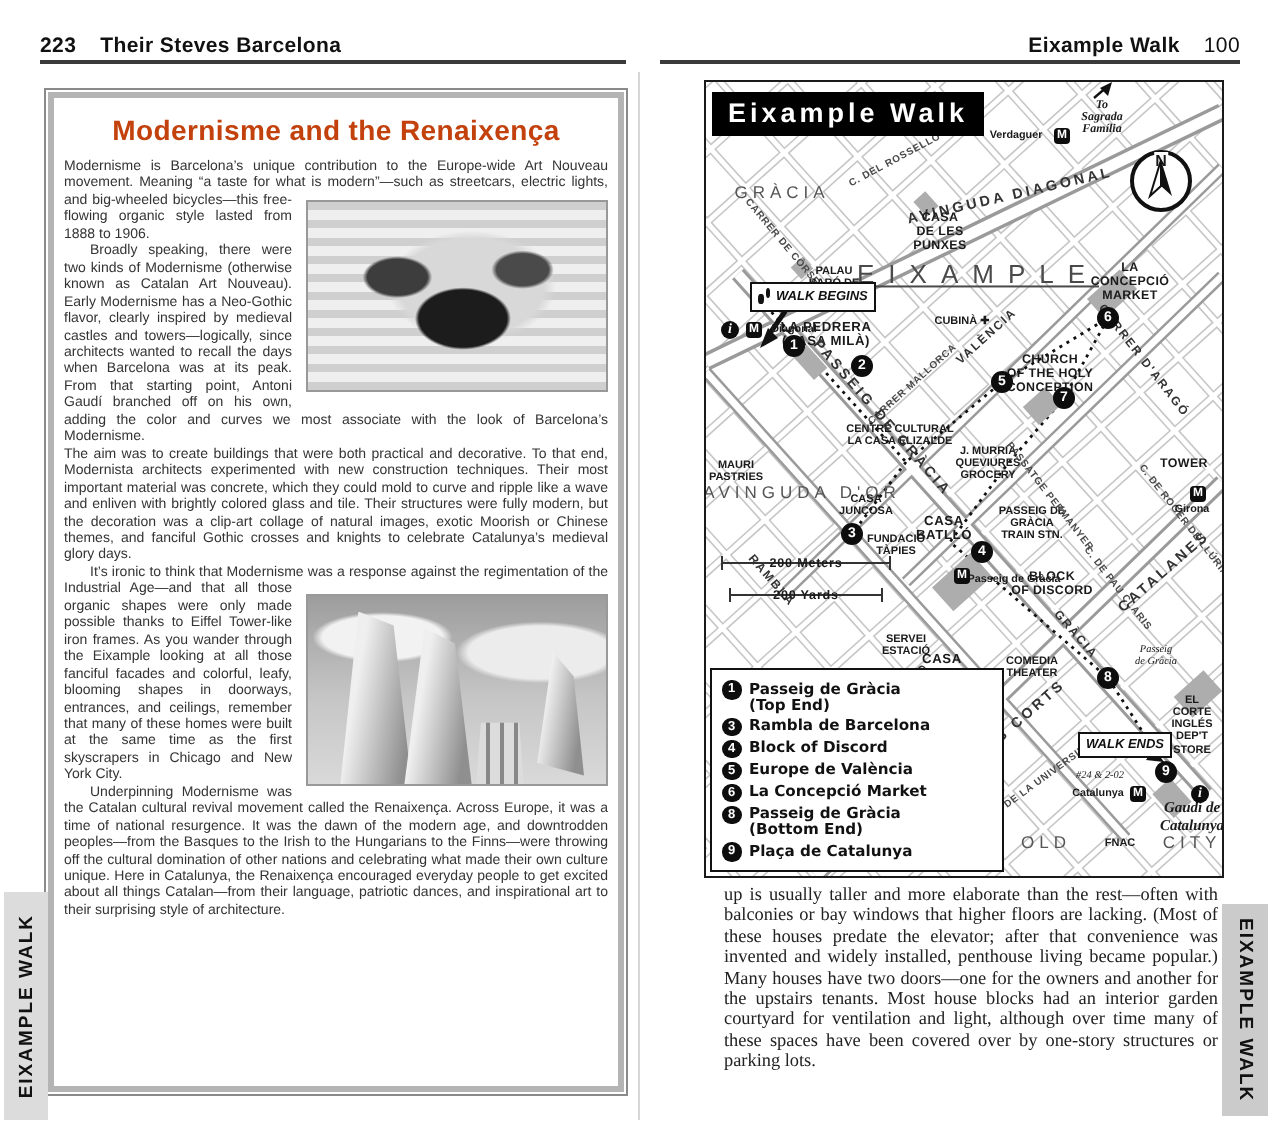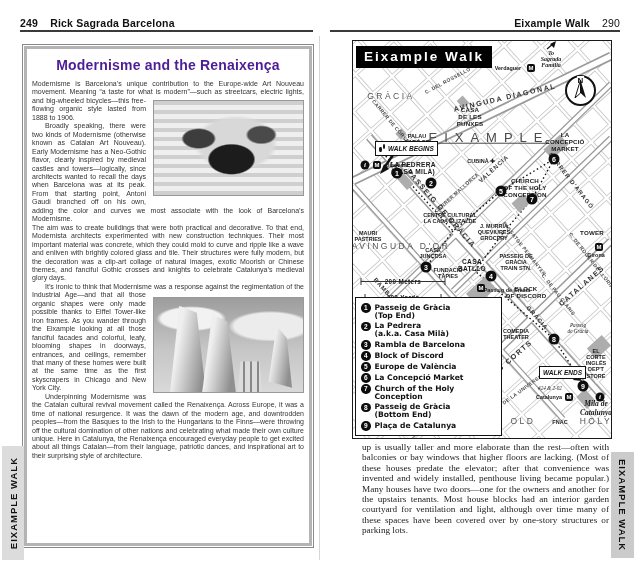--- a/index.html
+++ b/index.html
@@ -13,21 +13,21 @@
   .hdr-right .pnum{margin-left:12px;font-weight:normal;}
   .rule{position:absolute;top:30px;height:1.5px;background:#3a3a3a;}
   .rule-l{left:20px;width:293px;}
   .rule-r{left:330px;width:290px;}
   .gutter{position:absolute;left:319px;top:36px;width:1px;height:524px;background:#d6d6d6;}
   
   .sidebox{position:absolute;left:22px;top:44px;width:290px;height:502px;background:#fff;
            border:1px solid #8a8a8a;box-shadow:inset 0 0 0 1px #ffffff, inset 0 0 0 4px #b4b4b4;}
   .sidebox-inner{position:absolute;left:9px;right:9px;top:8px;bottom:6px;overflow:hidden;}
   .sb-title{text-align:center;font:bold 14px/16px "Liberation Sans",sans-serif;letter-spacing:0.2px;
-            color:#4c1d95;margin:4px 0 7px 0;}
+            color:#c2410c;margin:4px 0 7px 0;}
   .sb-body p{margin:0;font:7px/8.45px "Liberation Sans",sans-serif;color:#333;text-align:justify;}
   .sb-body p + p{text-indent:13px;}
   .push{float:right;width:0;}
   .push1{height:18px;}
   .push2{height:71px;}
   .ph{float:right;clear:right;width:151px;height:96px;margin:2px 0 3px 7px;border:1px solid #999;box-sizing:border-box;}
   .ph1{background:
       radial-gradient(ellipse 40px 26px at 52% 62%, #1c1c1c 0 55%, transparent 60%),
       radial-gradient(ellipse 30px 18px at 30% 40%, #3d3d3d 0 50%, transparent 58%),
       radial-gradient(ellipse 26px 16px at 72% 36%, #4a4a4a 0 50%, transparent 60%),
@@ -98,26 +98,26 @@
   
   .rtext{position:absolute;left:362px;top:442px;width:247px;
          font:9.2px/10.4px "Liberation Serif",serif;color:#222;text-align:justify;}
 </style>
 </head>
 <body>
 
 <div id="stage">
 
   <div class="hdr hdr-left">
-    <span class="pnum">249</span><span>Rick Sagrada Barcelona</span>
+    <span class="pnum">223</span><span>Their Steves Barcelona</span>
   </div>
   <div class="rule rule-l"></div>
 
   <div class="hdr hdr-right">
-    <span>Eixample Walk</span><span class="pnum">290</span>
+    <span>Eixample Walk</span><span class="pnum">100</span>
   </div>
   <div class="rule rule-r"></div>
 
   <div class="gutter"></div>
 
   <div class="sidebox">
     <div class="sidebox-inner">
       <div class="sb-title">Modernisme and the Renaixença</div>
       <div class="sb-body">
         <div class="push push1"></div>
@@ -404,25 +404,25 @@
 de Gràcia</div>
         <div class="ml poi-sm" style="left: 163px; top: 293px; transform: translate(-50%, -50%) rotate(0deg);">COMEDIA
 THEATER</div>
         <div class="ml poi-sm" style="left: 243px; top: 322px; transform: translate(-50%, -50%) rotate(0deg);">EL CORTE
 INGLÉS
 DEP'T
 STORE</div>
         <div class="ml tiny-ital" style="left: 197px; top: 347px; transform: translate(-50%, -50%) rotate(0deg);">#24 &amp; 2-02</div>
         <div class="ml street-sm" style="left: 164px; top: 353px; transform: translate(-50%, -50%) rotate(-36deg);">RONDA DE LA
 UNIVERSITAT</div>
-        <div class="ml ital-bold" style="left: 243px; top: 367px; transform: translate(-50%, -50%) rotate(0deg);">Milà de
+        <div class="ml ital-bold" style="left: 243px; top: 367px; transform: translate(-50%, -50%) rotate(0deg);">Gaudí de
 Catalunya</div>
         <div class="ml area" style="left: 170px; top: 381px; transform: translate(-50%, -50%) rotate(0deg);">OLD</div>
         <div class="ml poi-sm" style="left: 207px; top: 381px; transform: translate(-50%, -50%) rotate(0deg);">FNAC</div>
-        <div class="ml area" style="left: 243px; top: 381px; transform: translate(-50%, -50%) rotate(0deg);">HOLY</div>
+        <div class="ml area" style="left: 243px; top: 381px; transform: translate(-50%, -50%) rotate(0deg);">CITY</div>
         <div class="ml scale-lbl" style="left: 50px; top: 241px; transform: translate(-50%, -50%) rotate(0deg);">200 Meters</div>
         <div class="ml scale-lbl" style="left: 50px; top: 257px; transform: translate(-50%, -50%) rotate(0deg);">200 Yards</div>
         <div class="stop" style="left: 44px; top: 132px; transform: translate(-50%, -50%);">1</div>
         <div class="stop" style="left: 78px; top: 142px; transform: translate(-50%, -50%);">2</div>
         <div class="stop" style="left: 73px; top: 226px; transform: translate(-50%, -50%);">3</div>
         <div class="stop" style="left: 138px; top: 235px; transform: translate(-50%, -50%);">4</div>
         <div class="stop" style="left: 148px; top: 150px; transform: translate(-50%, -50%);">5</div>
         <div class="stop" style="left: 201px; top: 118px; transform: translate(-50%, -50%);">6</div>
         <div class="stop" style="left: 179px; top: 158px; transform: translate(-50%, -50%);">7</div>
         <div class="stop" style="left: 201px; top: 298px; transform: translate(-50%, -50%);">8</div>
@@ -460,44 +460,34 @@
       </svg>
     </div>
 
     <div class="legend">
         <div class="lg-item">
           <div class="lg-num">1</div>
           <div class="lg-lbl">Passeig de Gràcia
 (Top End)</div>
         </div>
         <div class="lg-item">
-          <div class="lg-num">2</div>
-          <div class="lg-lbl">La Pedrera
-(a.k.a. Casa Milà)</div>
-        </div>
-        <div class="lg-item">
           <div class="lg-num">3</div>
           <div class="lg-lbl">Rambla de Barcelona</div>
         </div>
         <div class="lg-item">
           <div class="lg-num">4</div>
           <div class="lg-lbl">Block of Discord</div>
         </div>
         <div class="lg-item">
           <div class="lg-num">5</div>
           <div class="lg-lbl">Europe de València</div>
         </div>
         <div class="lg-item">
           <div class="lg-num">6</div>
           <div class="lg-lbl">La Concepció Market</div>
-        </div>
-        <div class="lg-item">
-          <div class="lg-num">7</div>
-          <div class="lg-lbl">Church of the Holy
-Conception</div>
         </div>
         <div class="lg-item">
           <div class="lg-num">8</div>
           <div class="lg-lbl">Passeig de Gràcia
 (Bottom End)</div>
         </div>
         <div class="lg-item">
           <div class="lg-num">9</div>
           <div class="lg-lbl">Plaça de Catalunya</div>
         </div>

